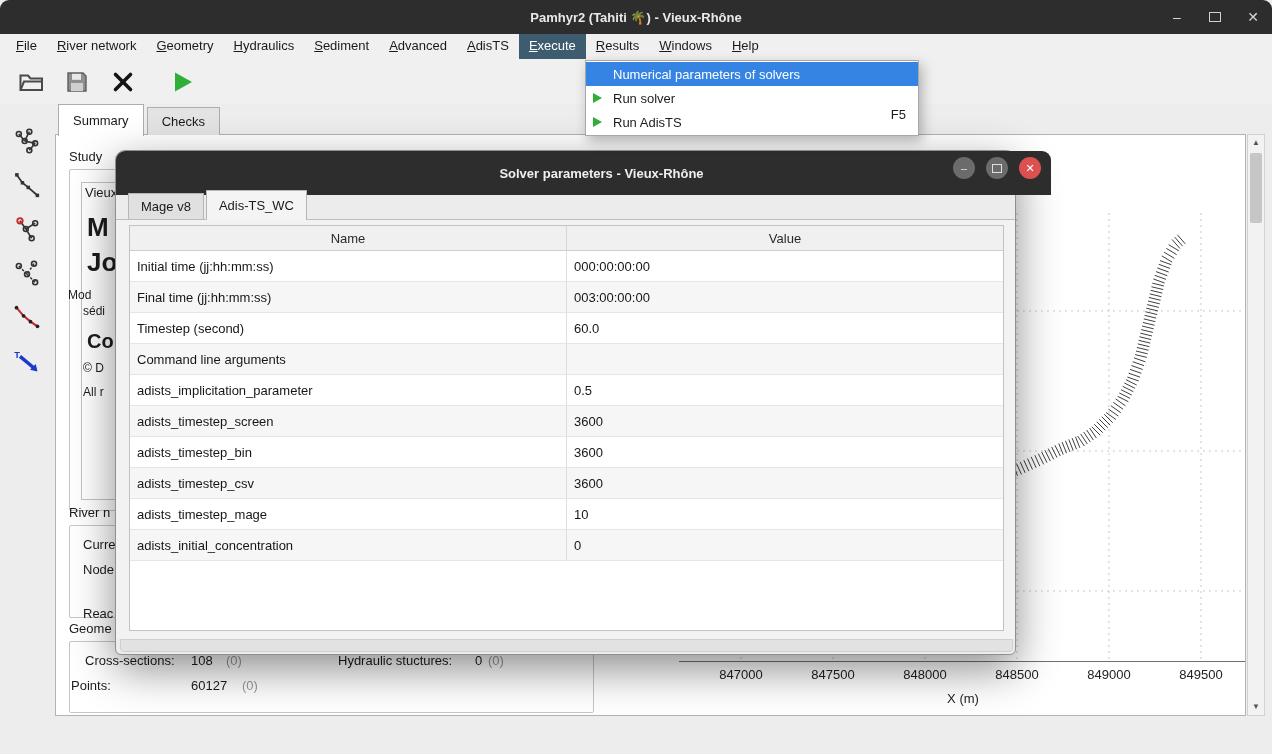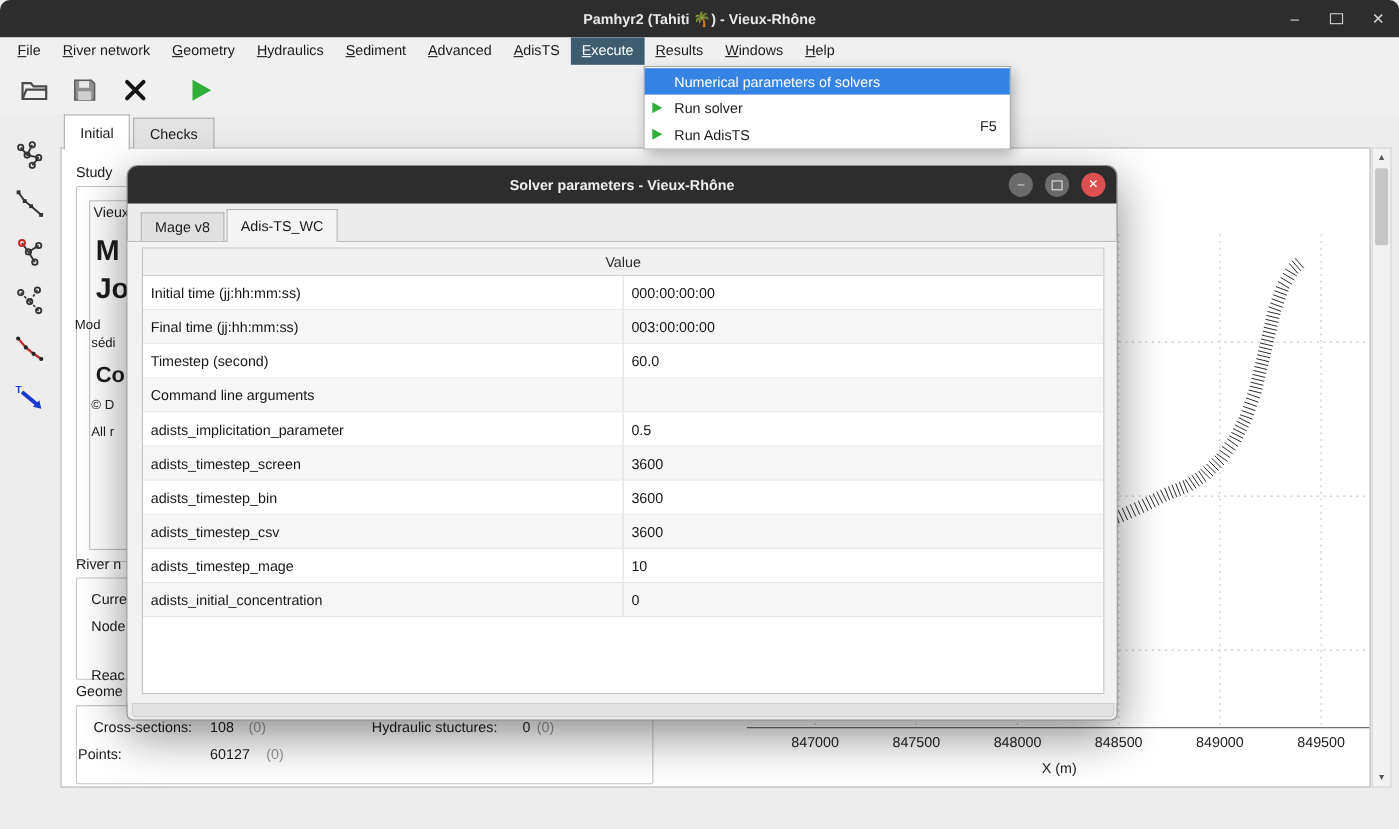--- a/index.html
+++ b/index.html
@@ -57,21 +57,21 @@
   .dropdown{position:absolute;left:585px;top:60px;width:332px;background:#ffffff;border:1px solid #a8a8a8;box-shadow:3px 5px 12px rgba(0,0,0,.28);z-index:40;padding:1px 0;}
   .dd-item{display:flex;align-items:center;height:24px;padding:0 12px 0 7px;font-size:13px;color:#1c1c1c;}
   .dd-item.hl{background:#3584e4;color:#ffffff;}
   .dd-icon{width:16px;height:12px;margin-right:4px;display:inline-flex;align-items:center;}
   .dd-icon.play::before{content:"";display:block;width:0;height:0;border-left:9px solid #2fae3a;border-top:5.5px solid transparent;border-bottom:5.5px solid transparent;}
   .dd-label{flex:1;}
   .dd-short{margin-left:auto;margin-top:33px;}
 
   
   .dialog{position:absolute;left:115px;top:150px;width:901px;height:505px;background:#ececec;border:1px solid #8f8f8f;border-radius:10px 10px 6px 6px;box-shadow:0 14px 44px rgba(0,0,0,.45);z-index:30;box-sizing:border-box;}
-  .dlg-titlebar{position:absolute;left:0;top:0;width:100%;height:34px;background:#2d2d2d;border-radius:9px 9px 0 0;display:flex;align-items:center;justify-content:center;}
+  .dlg-titlebar{position:absolute;left:0;top:0;width:100%;height:44px;background:#2d2d2d;border-radius:9px 9px 0 0;display:flex;align-items:center;justify-content:center;padding-left:36px;}
   .dlg-title{color:#efefef;font-size:13px;font-weight:bold;}
   .dlg-controls{position:absolute;right:10px;top:6px;display:flex;gap:11px;}
   .dlg-btn{width:22px;height:22px;border-radius:50%;background:#6b6b6b;color:#e2e2e2;display:flex;align-items:center;justify-content:center;font-size:11px;line-height:1;}
   .dlg-btn.close{background:#dd5050;color:#fff;}
   .dlg-max-box{display:inline-block;width:8px;height:7px;border:1.5px solid #e0e0e0;}
   .dlg-tabs{position:absolute;left:12px;top:38px;height:30px;display:flex;align-items:flex-end;z-index:2;}
   .dlg-tab{font-size:13px;color:#1a1a1a;border:1px solid #b5b5b5;padding:5px 12px;background:#e0e0e0;border-bottom:none;margin-right:2px;}
   .dlg-tab.active{background:#f4f4f4;padding:7px 12px;position:relative;top:1px;}
   .dlg-pane{position:absolute;left:0;top:68px;width:100%;height:420px;background:#f2f2f2;border-top:1px solid #bdbdbd;box-sizing:border-box;}
   .dlg-hscroll{position:absolute;left:4px;top:488px;width:893px;height:13px;background:#e2e2e2;border:1px solid #cfcfcf;border-radius:0 0 4px 4px;box-sizing:border-box;}
@@ -134,21 +134,21 @@
     </svg>
   </span>
   <span class="tool-btn" style="margin-left:14px;">
     <svg width="24" height="24" viewBox="0 0 24 24">
       <polygon points="4,2.5 21,12 4,21.5" fill="#2fae3a"></polygon>
     </svg>
   </span>
 </div>
 
 <div class="tabbar">
-  <span class="tab active">Initial</span>
+  <span class="tab active">Summary</span>
   <span class="tab">Checks</span>
 </div>
 
 <div class="left-rail">
   <span class="rail-btn">
     <svg width="28" height="28" viewBox="0 0 24 24">
       <g stroke="#333" stroke-width="1.4" fill="none">
         <line x1="5" y1="6" x2="10" y2="12"></line>
           <line x1="14" y1="4" x2="10" y2="12"></line>
         <line x1="10" y1="12" x2="19" y2="14"></line>
@@ -408,20 +408,21 @@
 
   <div class="dlg-tabs">
     <span class="dlg-tab">Mage v8</span>
     <span class="dlg-tab active">Adis-TS_WC</span>
   </div>
 
   <div class="dlg-pane"></div>
 
   <div class="ptable">
     <div class="thead">
+      <span class="th name">Name</span>
       <span class="th value">Value</span>
     </div>
     <div id="ptable-body">
         <div class="trow">
           <span class="td name">Initial time (jj:hh:mm:ss)</span>
           <span class="td value">000:00:00:00</span>
         </div>
         <div class="trow">
           <span class="td name">Final time (jj:hh:mm:ss)</span>
           <span class="td value">003:00:00:00</span>

